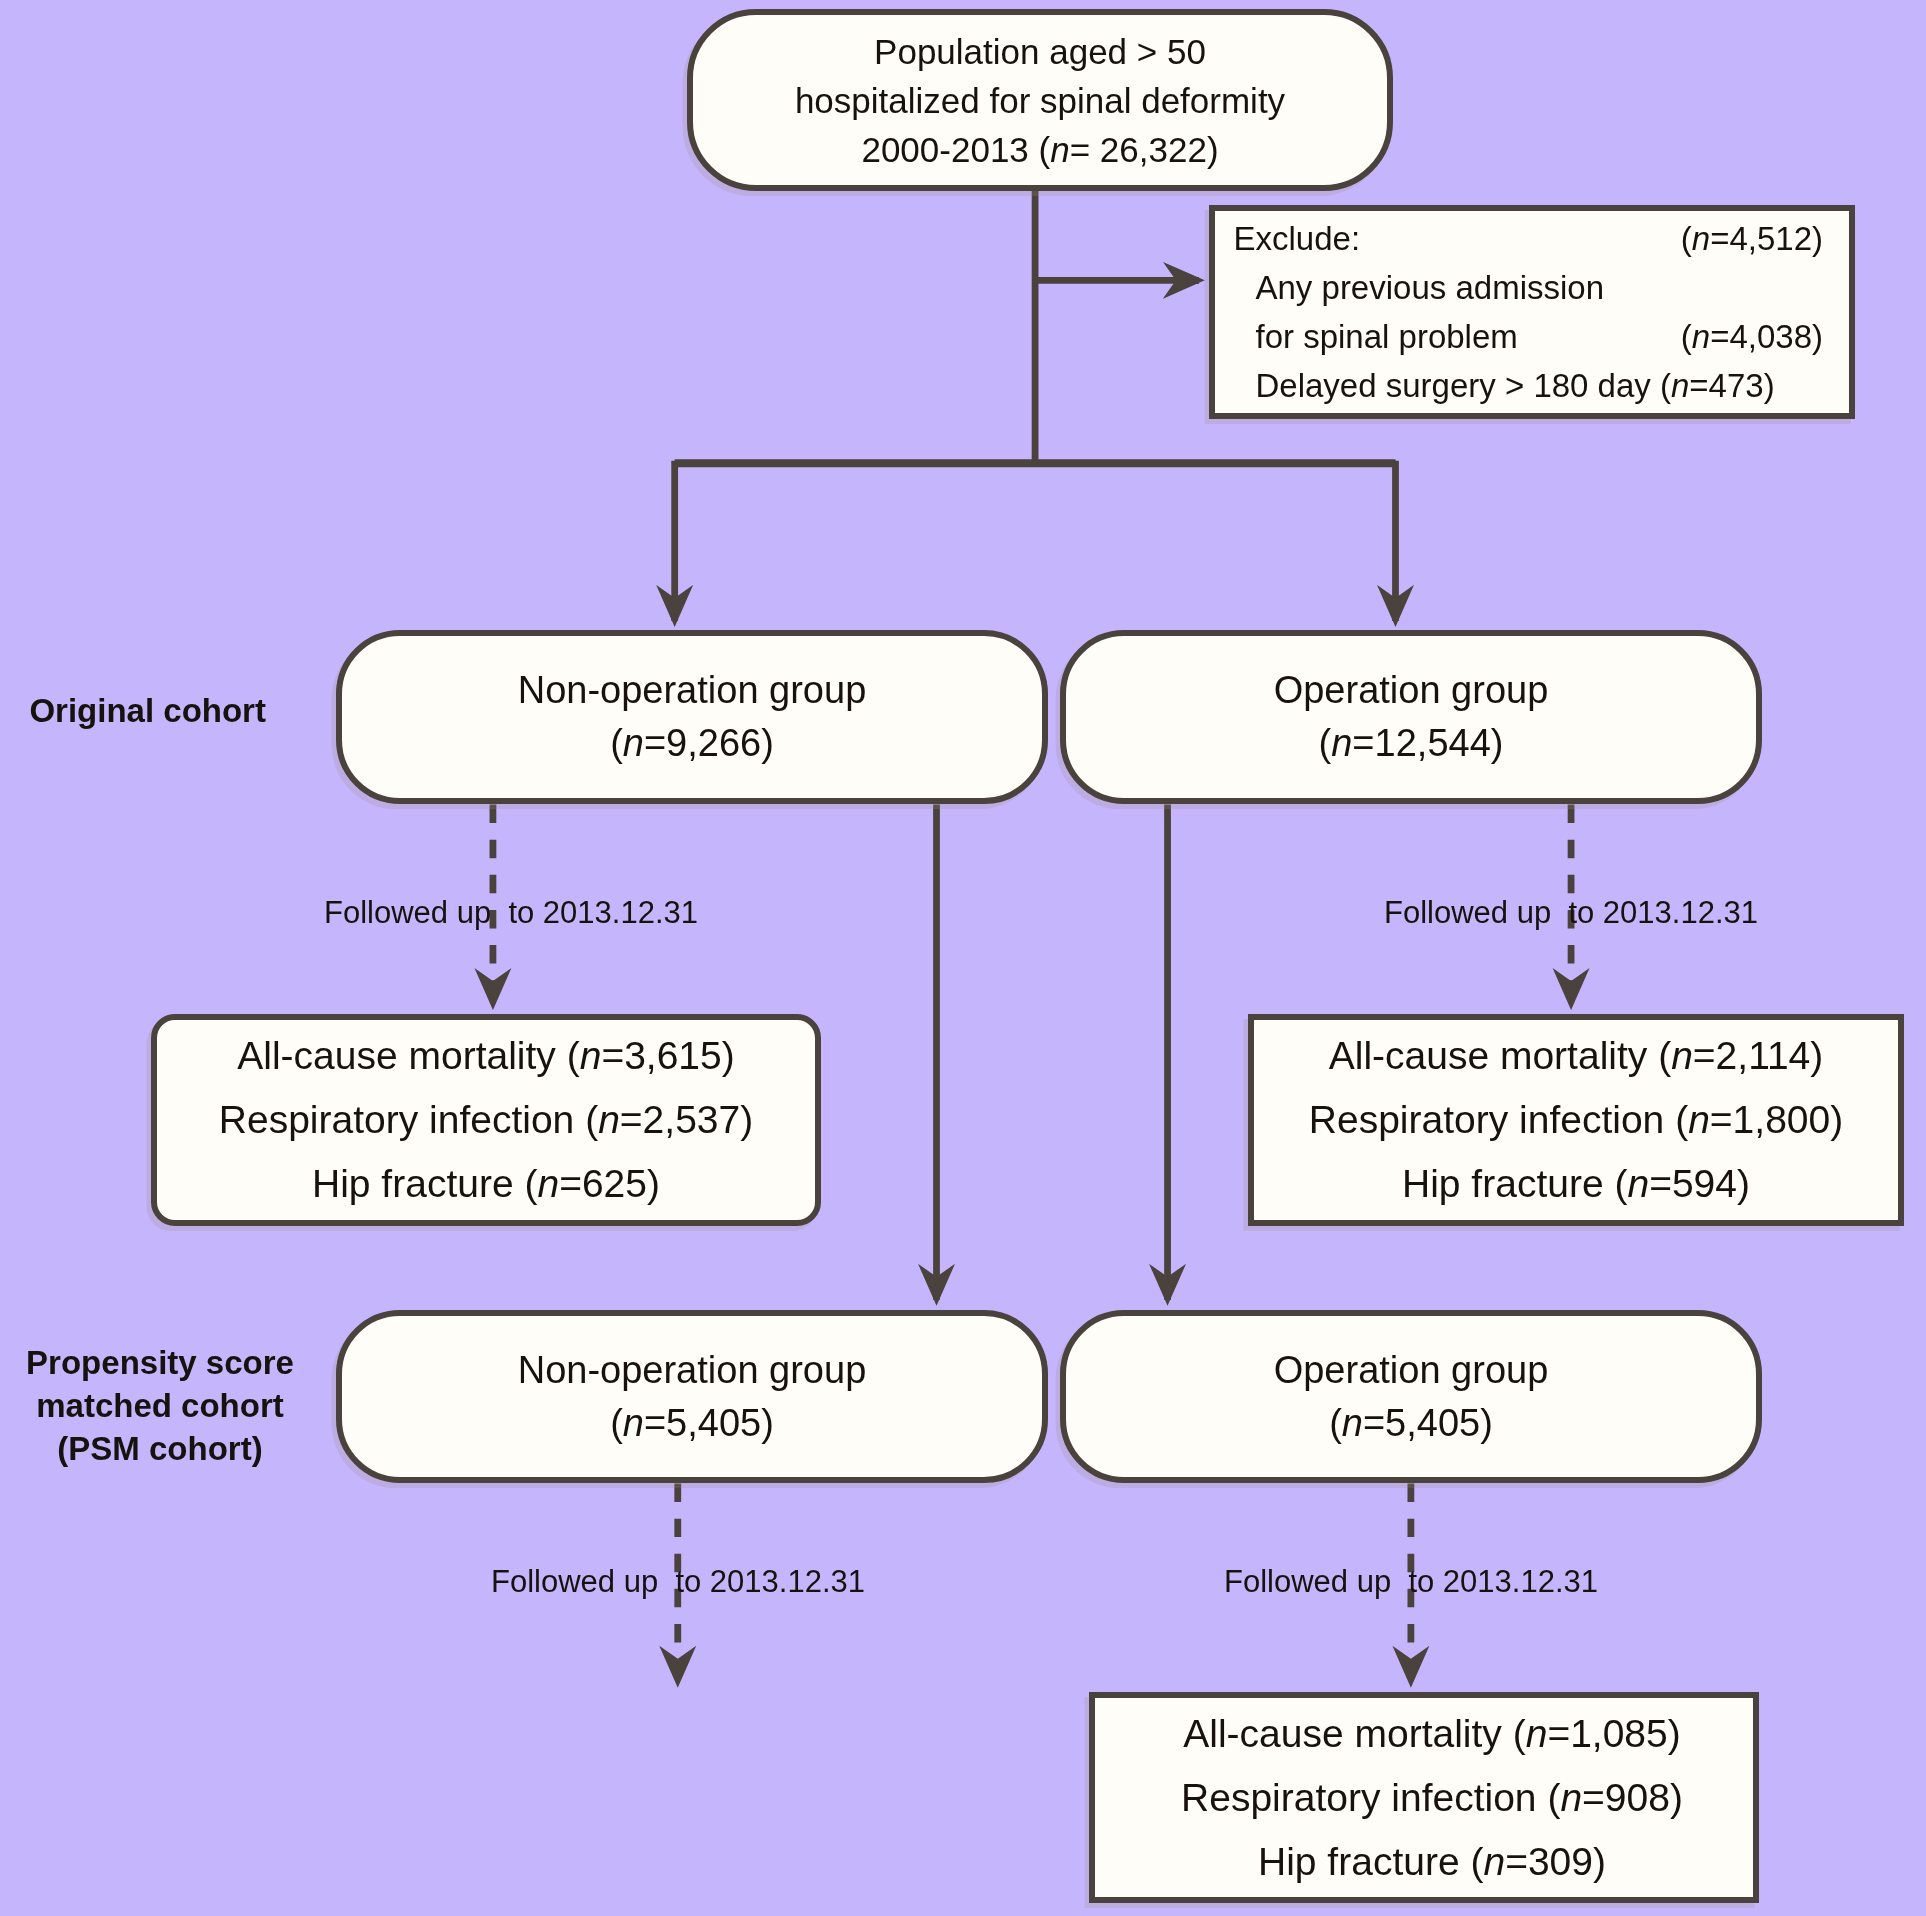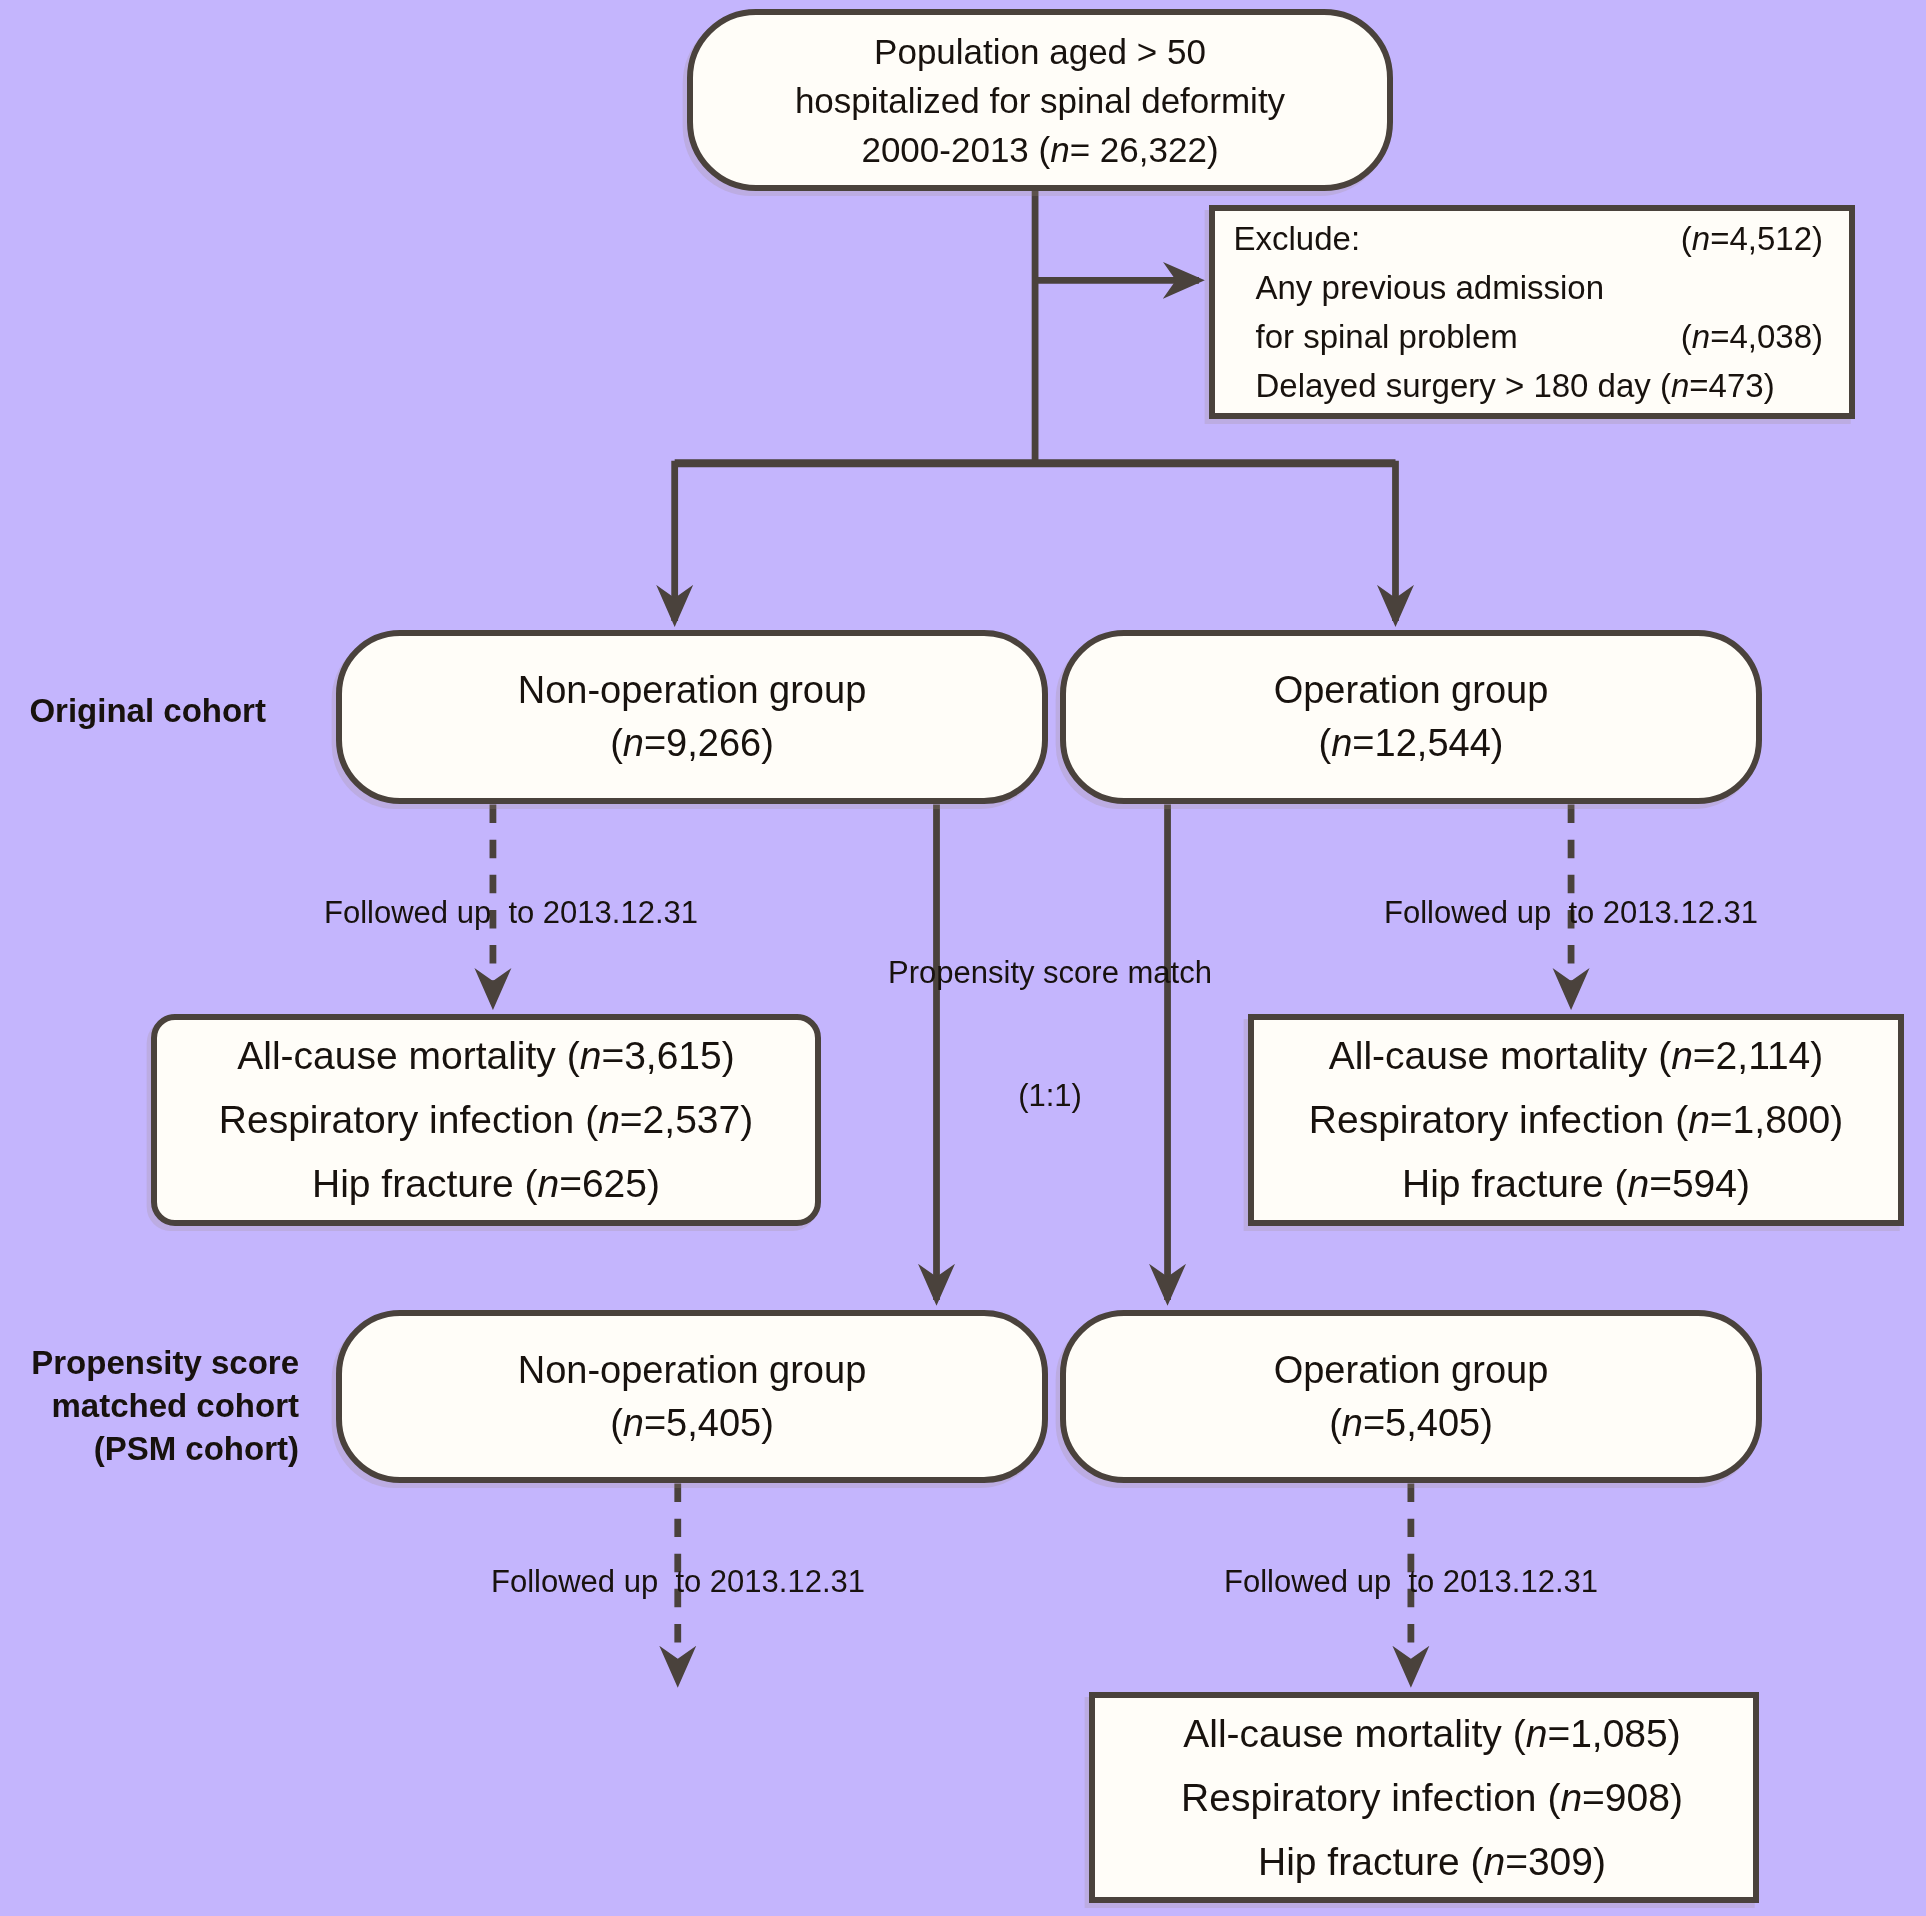--- a/index.html
+++ b/index.html
@@ -104,39 +104,35 @@
     <div>Non-operation group</div>
     <div>(<i>n</i>=9,266)</div>
   </div>
 
   <div class="box stadium group-box" style="left:1060px;top:630px;width:702px;height:174px;">
     <div>Operation group</div>
     <div>(<i>n</i>=12,544)</div>
   </div>
 
   <div class="edge-label" style="left:203px;top:892px;width:616px;">Followed up  to 2013.12.31</div>
-  <div class="edge-label" style="left:813px;top:870px;width:474px;">
-    <div>Propensity score match</div>
-    <div>(1:1)</div>
-  </div>
   <div class="edge-label" style="left:1263px;top:892px;width:616px;">Followed up  to 2013.12.31</div>
 
   <div class="box rect outcome-box" style="left:151px;top:1014px;width:670px;height:212px;border-radius:24px;">
     <div>All-cause mortality (<i>n</i>=3,615)</div>
     <div>Respiratory infection (<i>n</i>=2,537)</div>
     <div>Hip fracture (<i>n</i>=625)</div>
   </div>
 
   <div class="box rect outcome-box" style="left:1248px;top:1014px;width:656px;height:212px;">
     <div>All-cause mortality (<i>n</i>=2,114)</div>
     <div>Respiratory infection (<i>n</i>=1,800)</div>
     <div>Hip fracture (<i>n</i>=594)</div>
   </div>
 
-  <div class="side-label" style="left:9px;top:1341px;width:290px;text-align:right;">
+  <div class="side-label" style="left:15px;top:1341px;width:290px;">
     <div>Propensity score</div>
     <div>matched cohort</div>
     <div>(PSM cohort)</div>
   </div>
 
   <div class="box stadium group-box" style="left:336px;top:1310px;width:712px;height:173px;">
     <div>Non-operation group</div>
     <div>(<i>n</i>=5,405)</div>
   </div>
 

